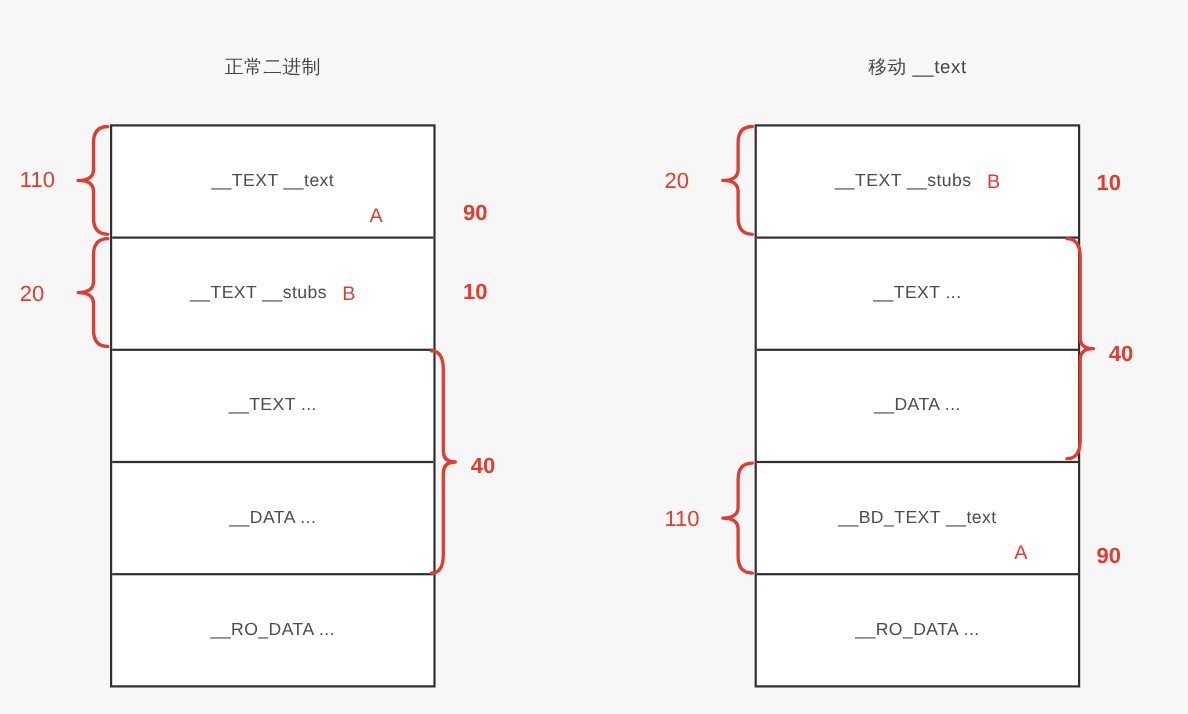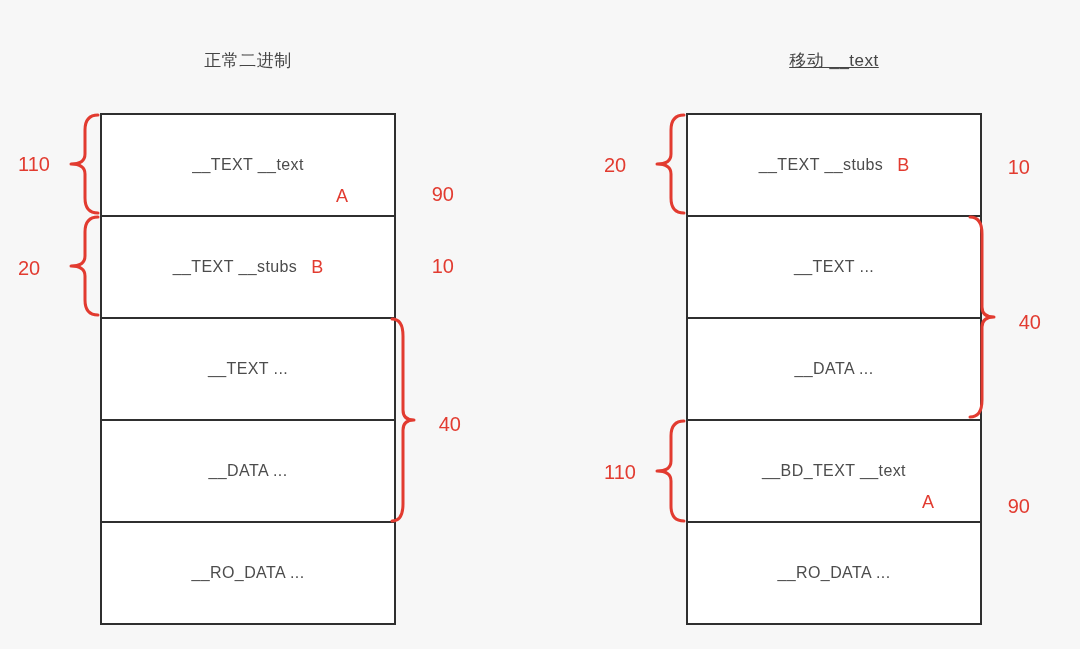--- a/index.html
+++ b/index.html
@@ -63,21 +63,21 @@
   }
 
   .red-num {
     position: absolute;
     width: 44px;
     font-size: 20px;
     line-height: 22px;
     color: #e23b30;
   }
   .ra { text-align: left; }
-  .ca { text-align: right; }
+  .ca { text-align: center; font-weight: bold; }
 </style>
 </head>
 <body>
 
 <div class="canvas">
 
   <section>
     <div class="diagram-title" style="left:96px; top:49px;">正常二进制</div>
 
     <div class="stack" style="left:96px; top:113px;">
@@ -113,21 +113,21 @@
     <svg class="brace" style="left:386px; top:317px;" width="26" height="206" viewBox="0 0 26 206">
       <path d="M2 2 Q13 2 13 19 L13 93 Q13 103 24 103 Q13 103 13 113 L13 187 Q13 204 2 204"></path>
     </svg>
     <span class="red-num ca" style="left:413px; top:413px;">40</span>
 
     <span class="red-num ca" style="left:406px; top:183px;">90</span>
     <span class="red-num ca" style="left:406px; top:255px;">10</span>
   </section>
 
   <section>
-    <div class="diagram-title" style="left:682px; top:49px;text-decoration:underline;">移动 __text</div>
+    <div class="diagram-title" style="left:682px; top:49px;">移动 __text</div>
 
     <div class="stack" style="left:682px; top:113px;">
       <div class="cell">
         <span class="cell-label">__TEXT __stubs</span>
         <span class="marker">B</span>
       </div>
       <div class="cell">
         <span class="cell-label">__TEXT ...</span>
       </div>
       <div class="cell">

